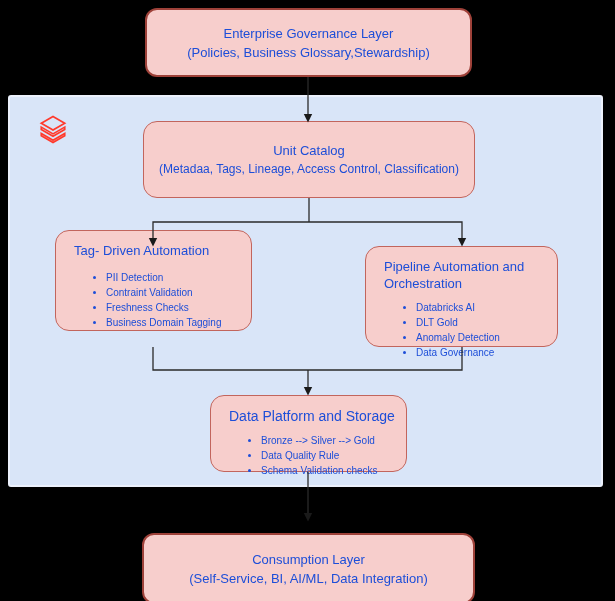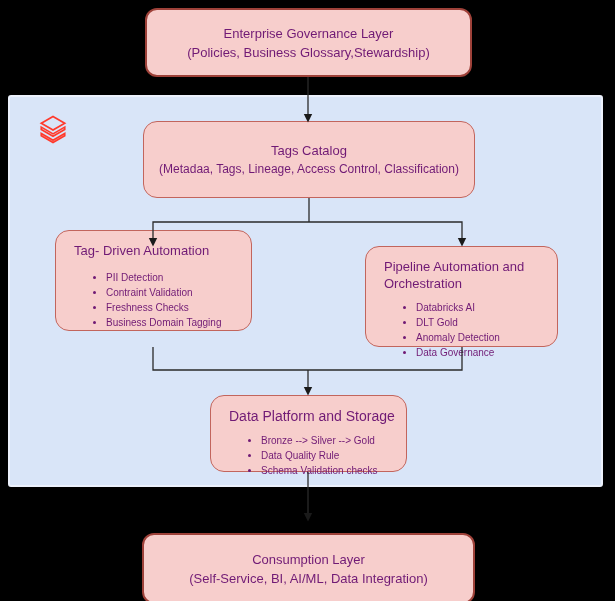--- a/index.html
+++ b/index.html
@@ -1,20 +1,20 @@
 <!DOCTYPE html>
 <html><head>
 <meta charset="utf-8">
 <style>
   html,body { margin:0; padding:0; background:#000; }
   .canvas {
     position:relative; width:615px; height:601px;
     background:#000000; overflow:hidden;
     font-family:"Liberation Sans", sans-serif;
-    color:#701a75;
+    color:#1d4ed8;
   }
   .container {
     position:absolute; left:8px; top:95px; width:595px; height:392px;
     background:#d9e5f8; border:2px solid #ecf1fc; border-radius:3px;
     box-sizing:border-box; z-index:1;
   }
   .node {
     position:absolute; background:#f7cecc; border:2px solid #9e4139;
     border-radius:12px; box-sizing:border-box; z-index:3;
   }
@@ -54,21 +54,21 @@
 
   <svg class="logo" viewBox="0 0 32 34">
     <g fill="none" stroke="#ff3a2c" stroke-width="1.8" stroke-linejoin="miter">
       <path d="M16 2 L28.5 9.2 L16 16.4 L3.5 9.2 Z"></path>
       <path d="M3.5 13.4 L16 20.6 L28.5 13.4 L28.5 15.9 L16 23.1 L3.5 15.9 Z"></path>
       <path d="M3.5 20.2 L16 27.4 L28.5 20.2 L28.5 22.7 L16 29.9 L3.5 22.7 Z"></path>
     </g>
   </svg>
 
   <div class="node inner center-node" style="left:143px; top:121px; width:332px; height:77px;">
-    <div class="title-center">Tags Catalog</div>
+    <div class="title-center">Unit Catalog</div>
     <div class="subtitle-small">(Metadaa, Tags, Lineage, Access Control, Classification)</div>
   </div>
 
   <div class="node inner left-node" style="left:55px; top:230px; width:197px; height:101px;">
     <div class="title-left">Tag- Driven Automation</div>
     <ul class="bullets">
         <li>PII Detection</li>
         <li>Contraint Validation</li>
         <li>Freshness Checks</li>
         <li>Business Domain Tagging</li>

